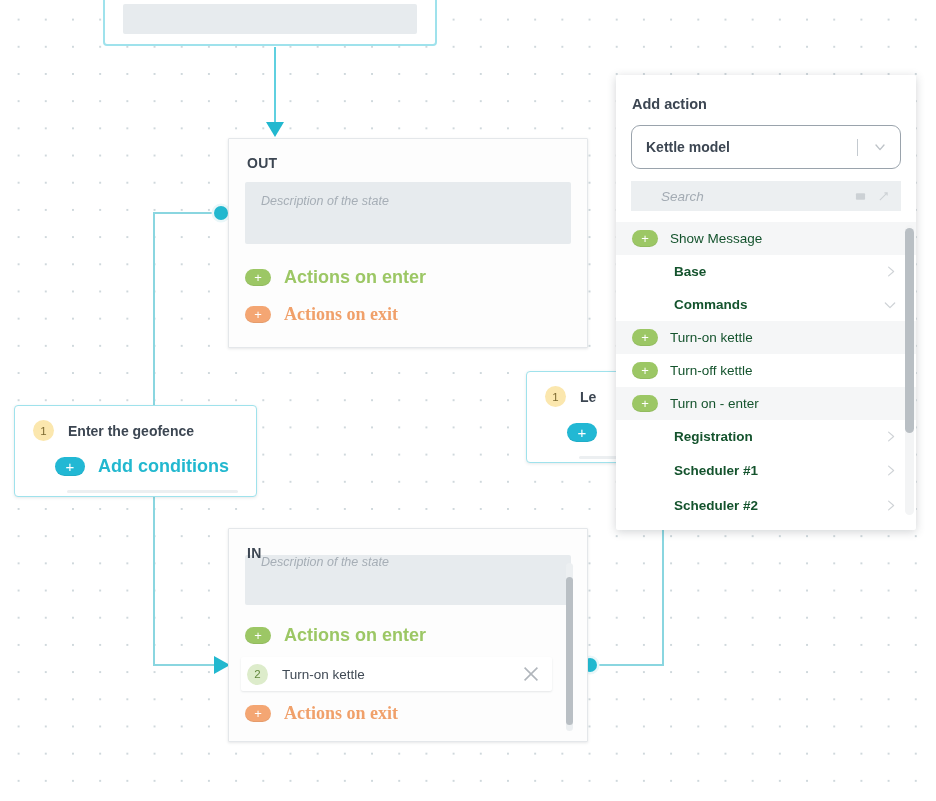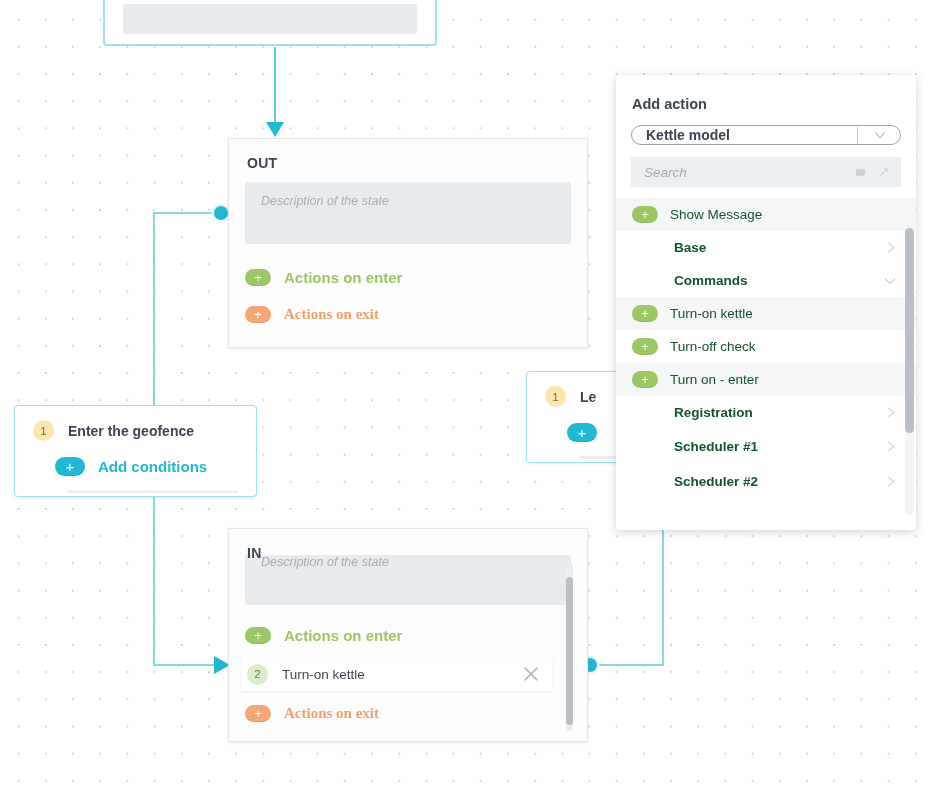--- a/index.html
+++ b/index.html
@@ -65,21 +65,21 @@
     display: flex; align-items: center; justify-content: center;
     color: #ffffff;
     font-size: 13px;
     line-height: 1;
     flex: 0 0 auto;
     box-shadow: inset 0 -1px 0 rgba(0,0,0,.06);
   }
   .pill.green { background: #9cc765; }
   .pill.orange { background: #f4a673; }
   .pill.cyan { background: #22b8d4; width: 30px; height: 19px; border-radius: 10px; font-size: 15px;}
-  .act-label { font-size: 15px; font-weight: bold; }
+  .act-label { font-size: 18px; font-weight: bold; }
   .act-label.green { color: #9cc765; }
   .act-label.orange { color: #f0a06a; font-family: Liberation Serif, serif; }
   .act-label.cyan { color: #22b8cf; }
 
   
   .item-row {
     display: flex; align-items: center;
     background: #ffffff;
     height: 34px;
     margin: 1px 12px 1px 12px;
@@ -137,35 +137,35 @@
     box-shadow: 0 2px 10px rgba(50,60,70,.22);
     border-radius: 2px;
     overflow: hidden;
   }
   #popup-title {
     font-size: 14.5px; font-weight: bold; color: #3c4652;
     padding: 21px 0 0 16px;
   }
   #model-select {
     margin: 13px 15px 0 15px;
-    height: 20px;
+    height: 44px;
     border: 1px solid #9aa3ac;
-    border-radius: 14px;
+    border-radius: 9px;
     display: flex; align-items: center;
     box-sizing: border-box;
   }
   #model-value { font-size: 14px; font-weight: bold; color: #3c4652; padding-left: 14px; flex: 1 1 auto;}
   .sel-divider { width: 1px; height: 17px; background: #c4cad0; margin-right: 14px; }
   .chev-down { width: 16px; height: 16px; margin-right: 12px; opacity:.5; }
 
   #search-row {
     margin: 12px 15px 1px 15px;
     height: 30px;
     background: #eceff1;
-    display:flex; align-items:center;
+    display:flex; align-items:center;padding-left:17px;
   }
   #search-input {
     border: 0; background: transparent; outline: none;
     font-family: "Liberation Sans", sans-serif;
     font-size: 13.5px; font-style: italic; color: #9aa3ac;
     padding-left: 13px; flex: 1 1 auto; width: 10px;
   }
   #search-input::placeholder { color: #a3abb3; font-style: italic; }
   .search-mini-icon { width: 11px; height: 11px; opacity: .22; margin-right: 12px; }
 
@@ -328,21 +328,21 @@
         </svg>
       </div>
 
       <div class="menu-item alt">
         <span class="pill green">+</span>
         <span class="menu-label">Turn-on kettle</span>
       </div>
 
       <div class="menu-item">
         <span class="pill green">+</span>
-        <span class="menu-label">Turn-off check</span>
+        <span class="menu-label">Turn-off kettle</span>
       </div>
 
       <div class="menu-item alt">
         <span class="pill green">+</span>
         <span class="menu-label">Turn on - enter</span>
       </div>
 
       <div class="menu-item">
         <span class="menu-label bold">Registration</span>
         <span class="menu-spacer"></span>

